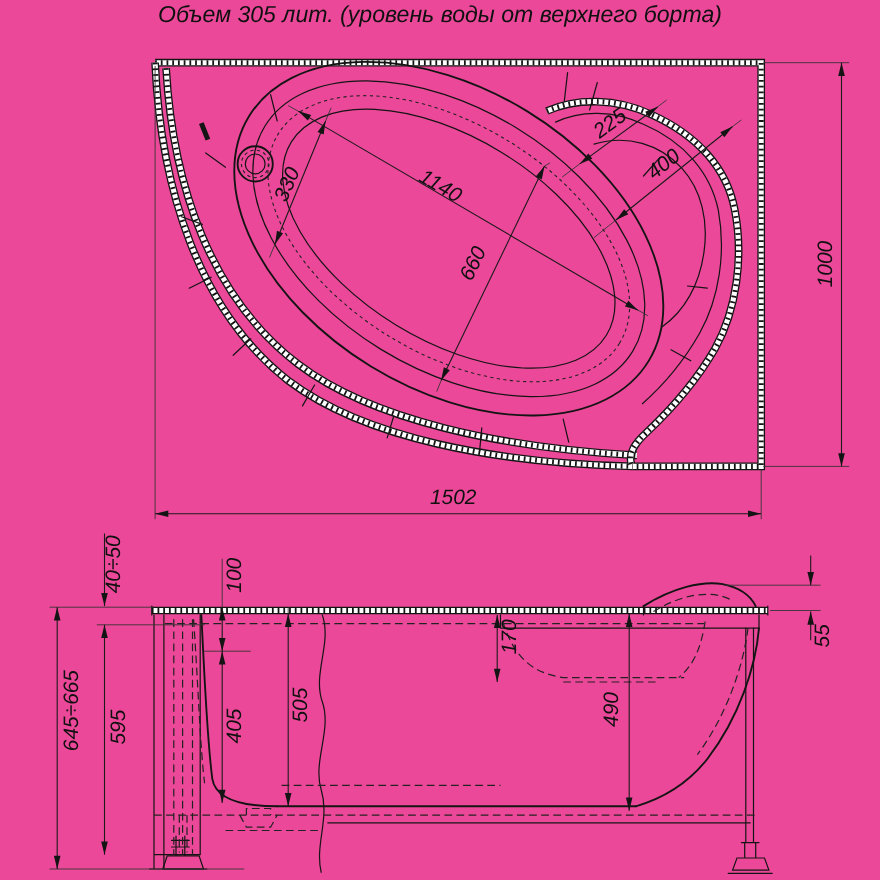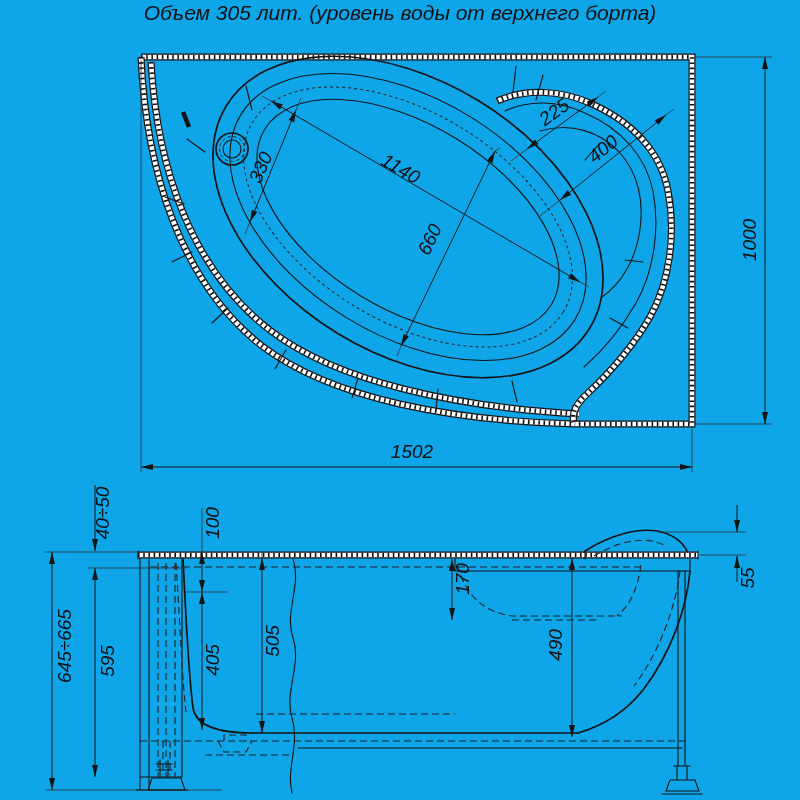--- a/index.html
+++ b/index.html
@@ -1,16 +1,16 @@
 <!DOCTYPE html>
 <html><head>
 <meta charset="utf-8">
 <style>
   html,body{margin:0;padding:0;background:#ffffff;}
-  .stage{position:relative;width:800px;height:800px;background:#0ea5e9;overflow:hidden;
+  .stage{position:relative;width:800px;height:800px;background:#ec4899;overflow:hidden;
          font-family:"Liberation Sans",sans-serif;text-align:right;}
   svg{position:absolute;left:0;top:0;}
   .s1{stroke:#141414;stroke-width:1.7;fill:none;stroke-linecap:round}
   .s2{stroke:#141414;stroke-width:1.1;fill:none;stroke-linecap:round}
   .thin{stroke:#333;stroke-width:0.8;fill:none}
   .dash{stroke:#222;stroke-width:1.1;fill:none;stroke-dasharray:7 4}
   .dash2{stroke:#222;stroke-width:1;fill:none;stroke-dasharray:3 3}
   .dim{stroke:#1a1a1a;stroke-width:1;fill:none}
   .bA{stroke:#141414;stroke-width:7;fill:none}
   .bB{stroke:#ffffff;stroke-width:4.6;fill:none}

